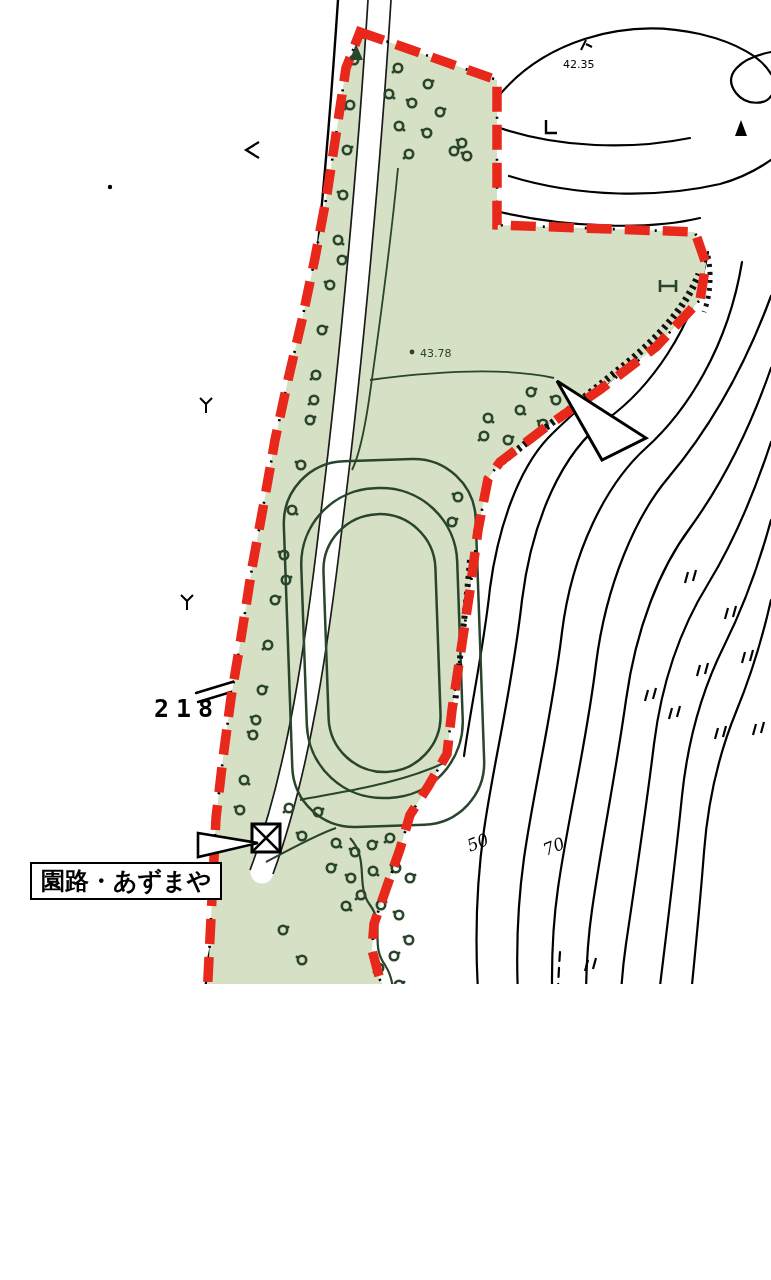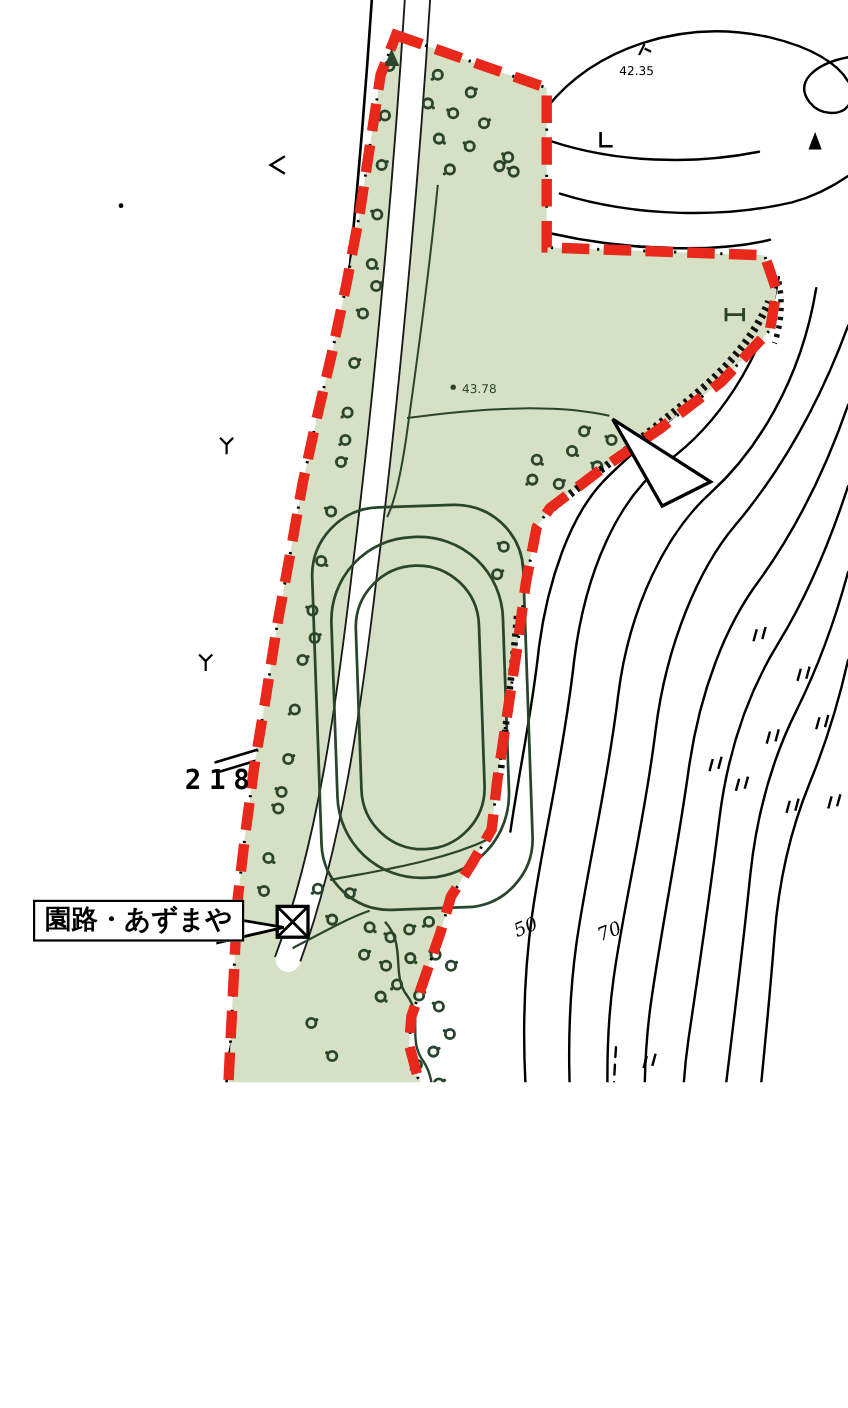--- a/index.html
+++ b/index.html
@@ -24,21 +24,20 @@
     z-index:5;
   }
   .road-number{
     position:absolute;
     font-family:"DejaVu Sans Mono", monospace;
     font-size:25px;
     font-weight:700;
     letter-spacing:7px;
     color:#000;
     z-index:4;
-    margin-left:14px;
   }
   .tiny-elev{font-size:11px;font-family:"DejaVu Sans", sans-serif;}
   .contour-num{font-size:17px;font-style:italic;font-family:"DejaVu Serif", serif;}
 </style>
 </head>
 <body>
 
 <div class="map-canvas">
 
 <svg width="771" height="1280" viewBox="0 0 771 1280">
@@ -329,19 +328,19 @@
     <text class="contour-num" x="546" y="856" fill="#000" transform="rotate(-22 546 856)">70</text>
   </g>
 
   <g>
     <polygon fill="#fff" stroke="#000" stroke-width="3" points="557,381 646,438 602,460"></polygon>
     <polygon fill="#fff" stroke="#000" stroke-width="2.6" points="198,833 258,843 198,857"></polygon>
   </g>
 </svg>
 
 
-<div class="label-box" style="left:30px;top:818px;">
+<div class="label-box" style="left:30px;top:862px;">
   <span>園路・あずまや</span>
 </div>
 
 <div class="road-number" style="left:154px;top:694px;">218</div>
 
 </div>
 
 </body></html>

